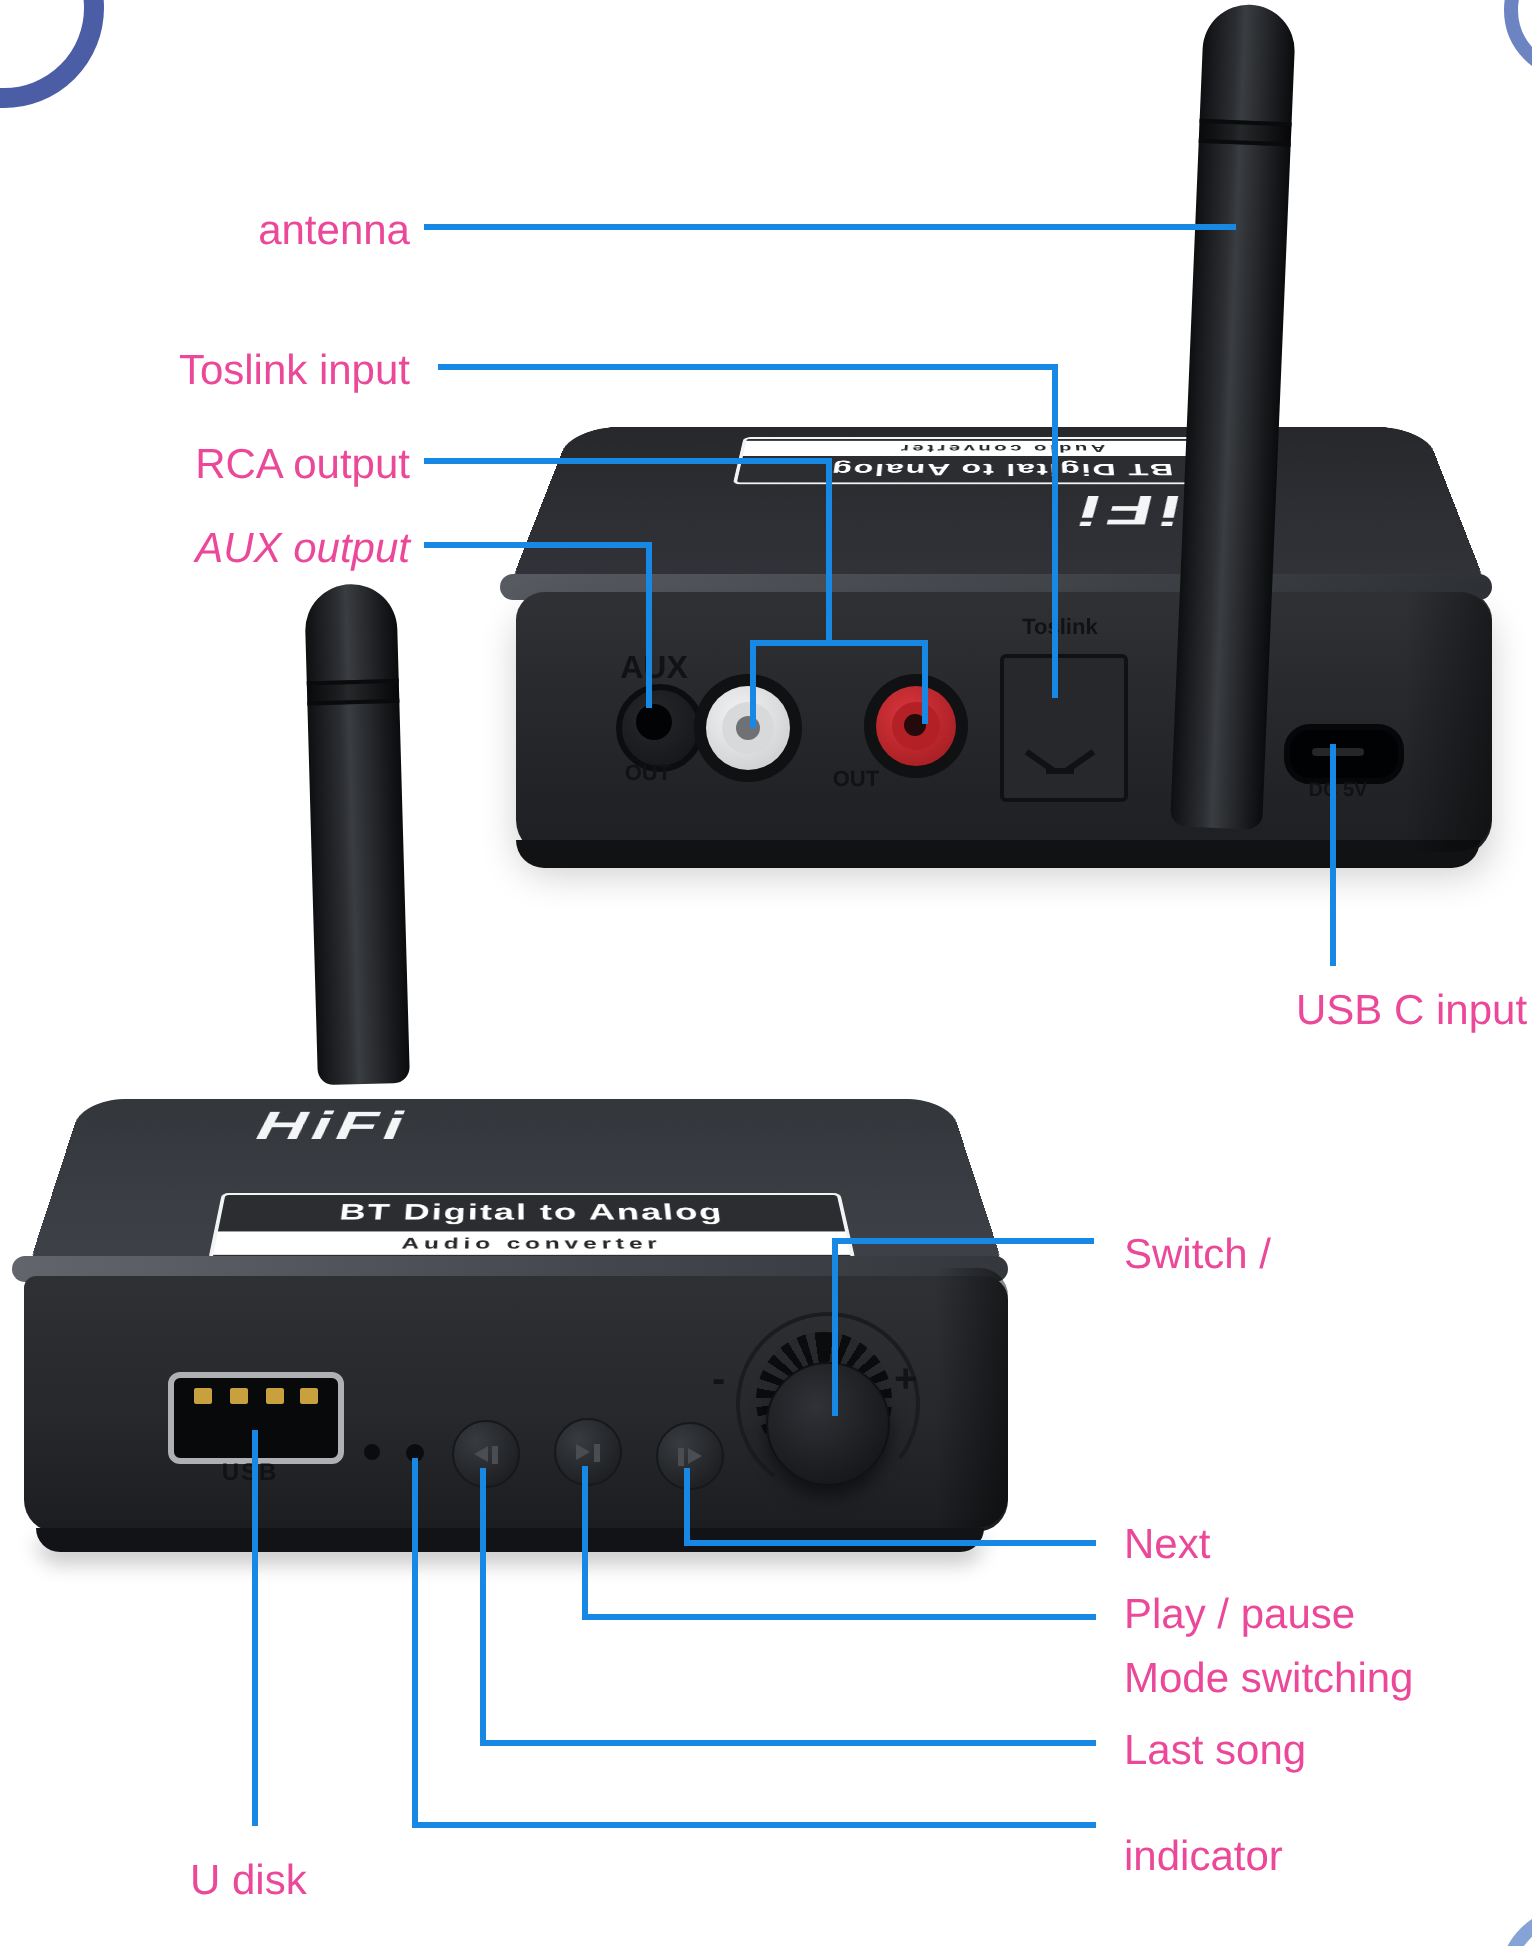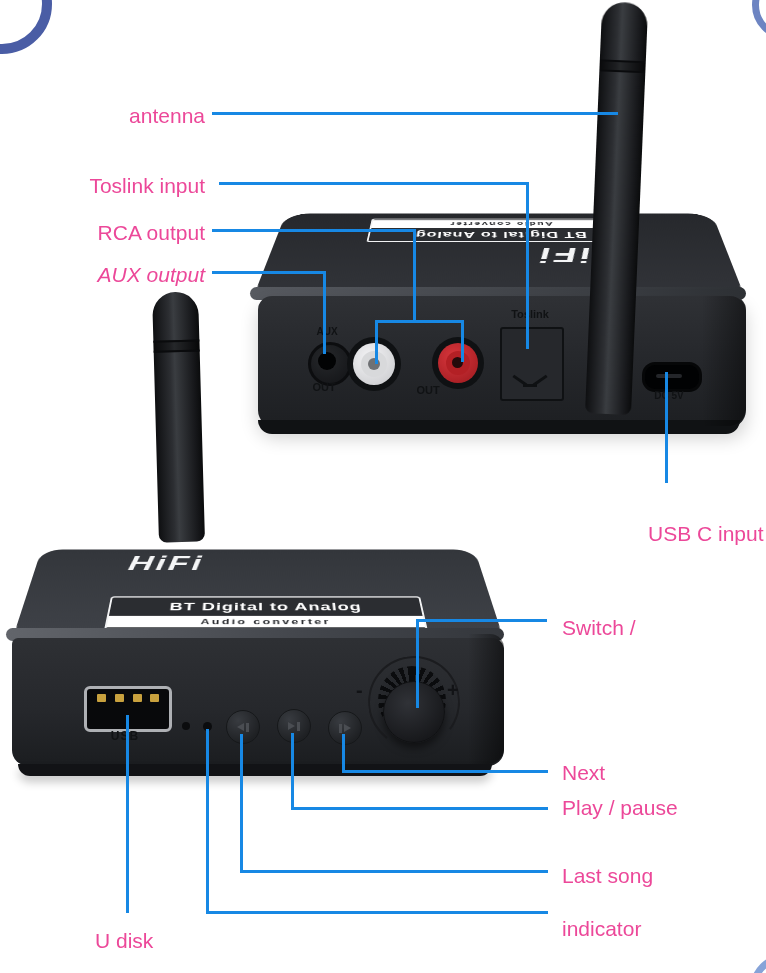--- a/index.html
+++ b/index.html
@@ -122,21 +122,21 @@
       <div class="strip-title">BT Digital to Analog</div>
       <div class="strip-sub">Audio converter</div>
     </div>
     <div class="brand rear-brand">HiFi</div>
   </div>
   <div class="bevel rear-bevel abs"></div>
   <div class="abs rear-panel"></div>
   <div class="abs rear-bottom"></div>
   <div class="abs rear-right"></div>
 
-  <div class="emboss" style="left:306px;top:326px;width:42px;font-size:10px;z-index:10;">AUX</div>
+  <div class="emboss" style="left:306px;top:326px;width:42px;font-size:16px;z-index:10;">AUX</div>
   <div class="abs aux-outer"></div>
   <div class="abs aux-hole"></div>
   <div class="emboss" style="left:303px;top:381px;width:42px;font-size:11px;z-index:10;">OUT</div>
 
   <div class="rca rca-w-o"></div>
   <div class="rca rca-w-ring"></div>
   <div class="rca rca-w-in"></div>
   <div class="rca rca-w-hole"></div>
   <div class="rca rca-r-o"></div>
   <div class="rca rca-r-ring"></div>
@@ -236,21 +236,22 @@
   <div class="vline" style="left:206px;top:729px;height:184px;"></div>
   <div class="hline" style="left:206px;top:911px;width:342px;"></div>
 
   <div class="vline" style="left:126px;top:715px;height:198px;"></div>
 
   <div class="lbl r" style="right:561px;top:104px;">antenna</div>
   <div class="lbl r" style="right:561px;top:174px;">Toslink input</div>
   <div class="lbl r" style="right:561px;top:221px;">RCA output</div>
   <div class="lbl r" style="right:561px;top:263px;font-style:italic;">AUX output</div>
 
-  <div class="lbl" style="left:648px;top:494px;margin-top:28px;">USB C input</div>
+  <div class="lbl" style="left:648px;top:494px;">USB C input</div>
   <div class="lbl" style="left:562px;top:616px;">Switch /</div>
   <div class="lbl" style="left:562px;top:761px;">Next</div>
   <div class="lbl" style="left:562px;top:796px;">Play / pause</div>
+  <div class="lbl" style="left:562px;top:828px;">Mode switching</div>
   <div class="lbl" style="left:562px;top:864px;">Last song</div>
   <div class="lbl" style="left:562px;top:901px;margin-top:16px;">indicator</div>
   <div class="lbl" style="left:95px;top:929px;">U disk</div>
 
 </div>
 
 </body></html>

